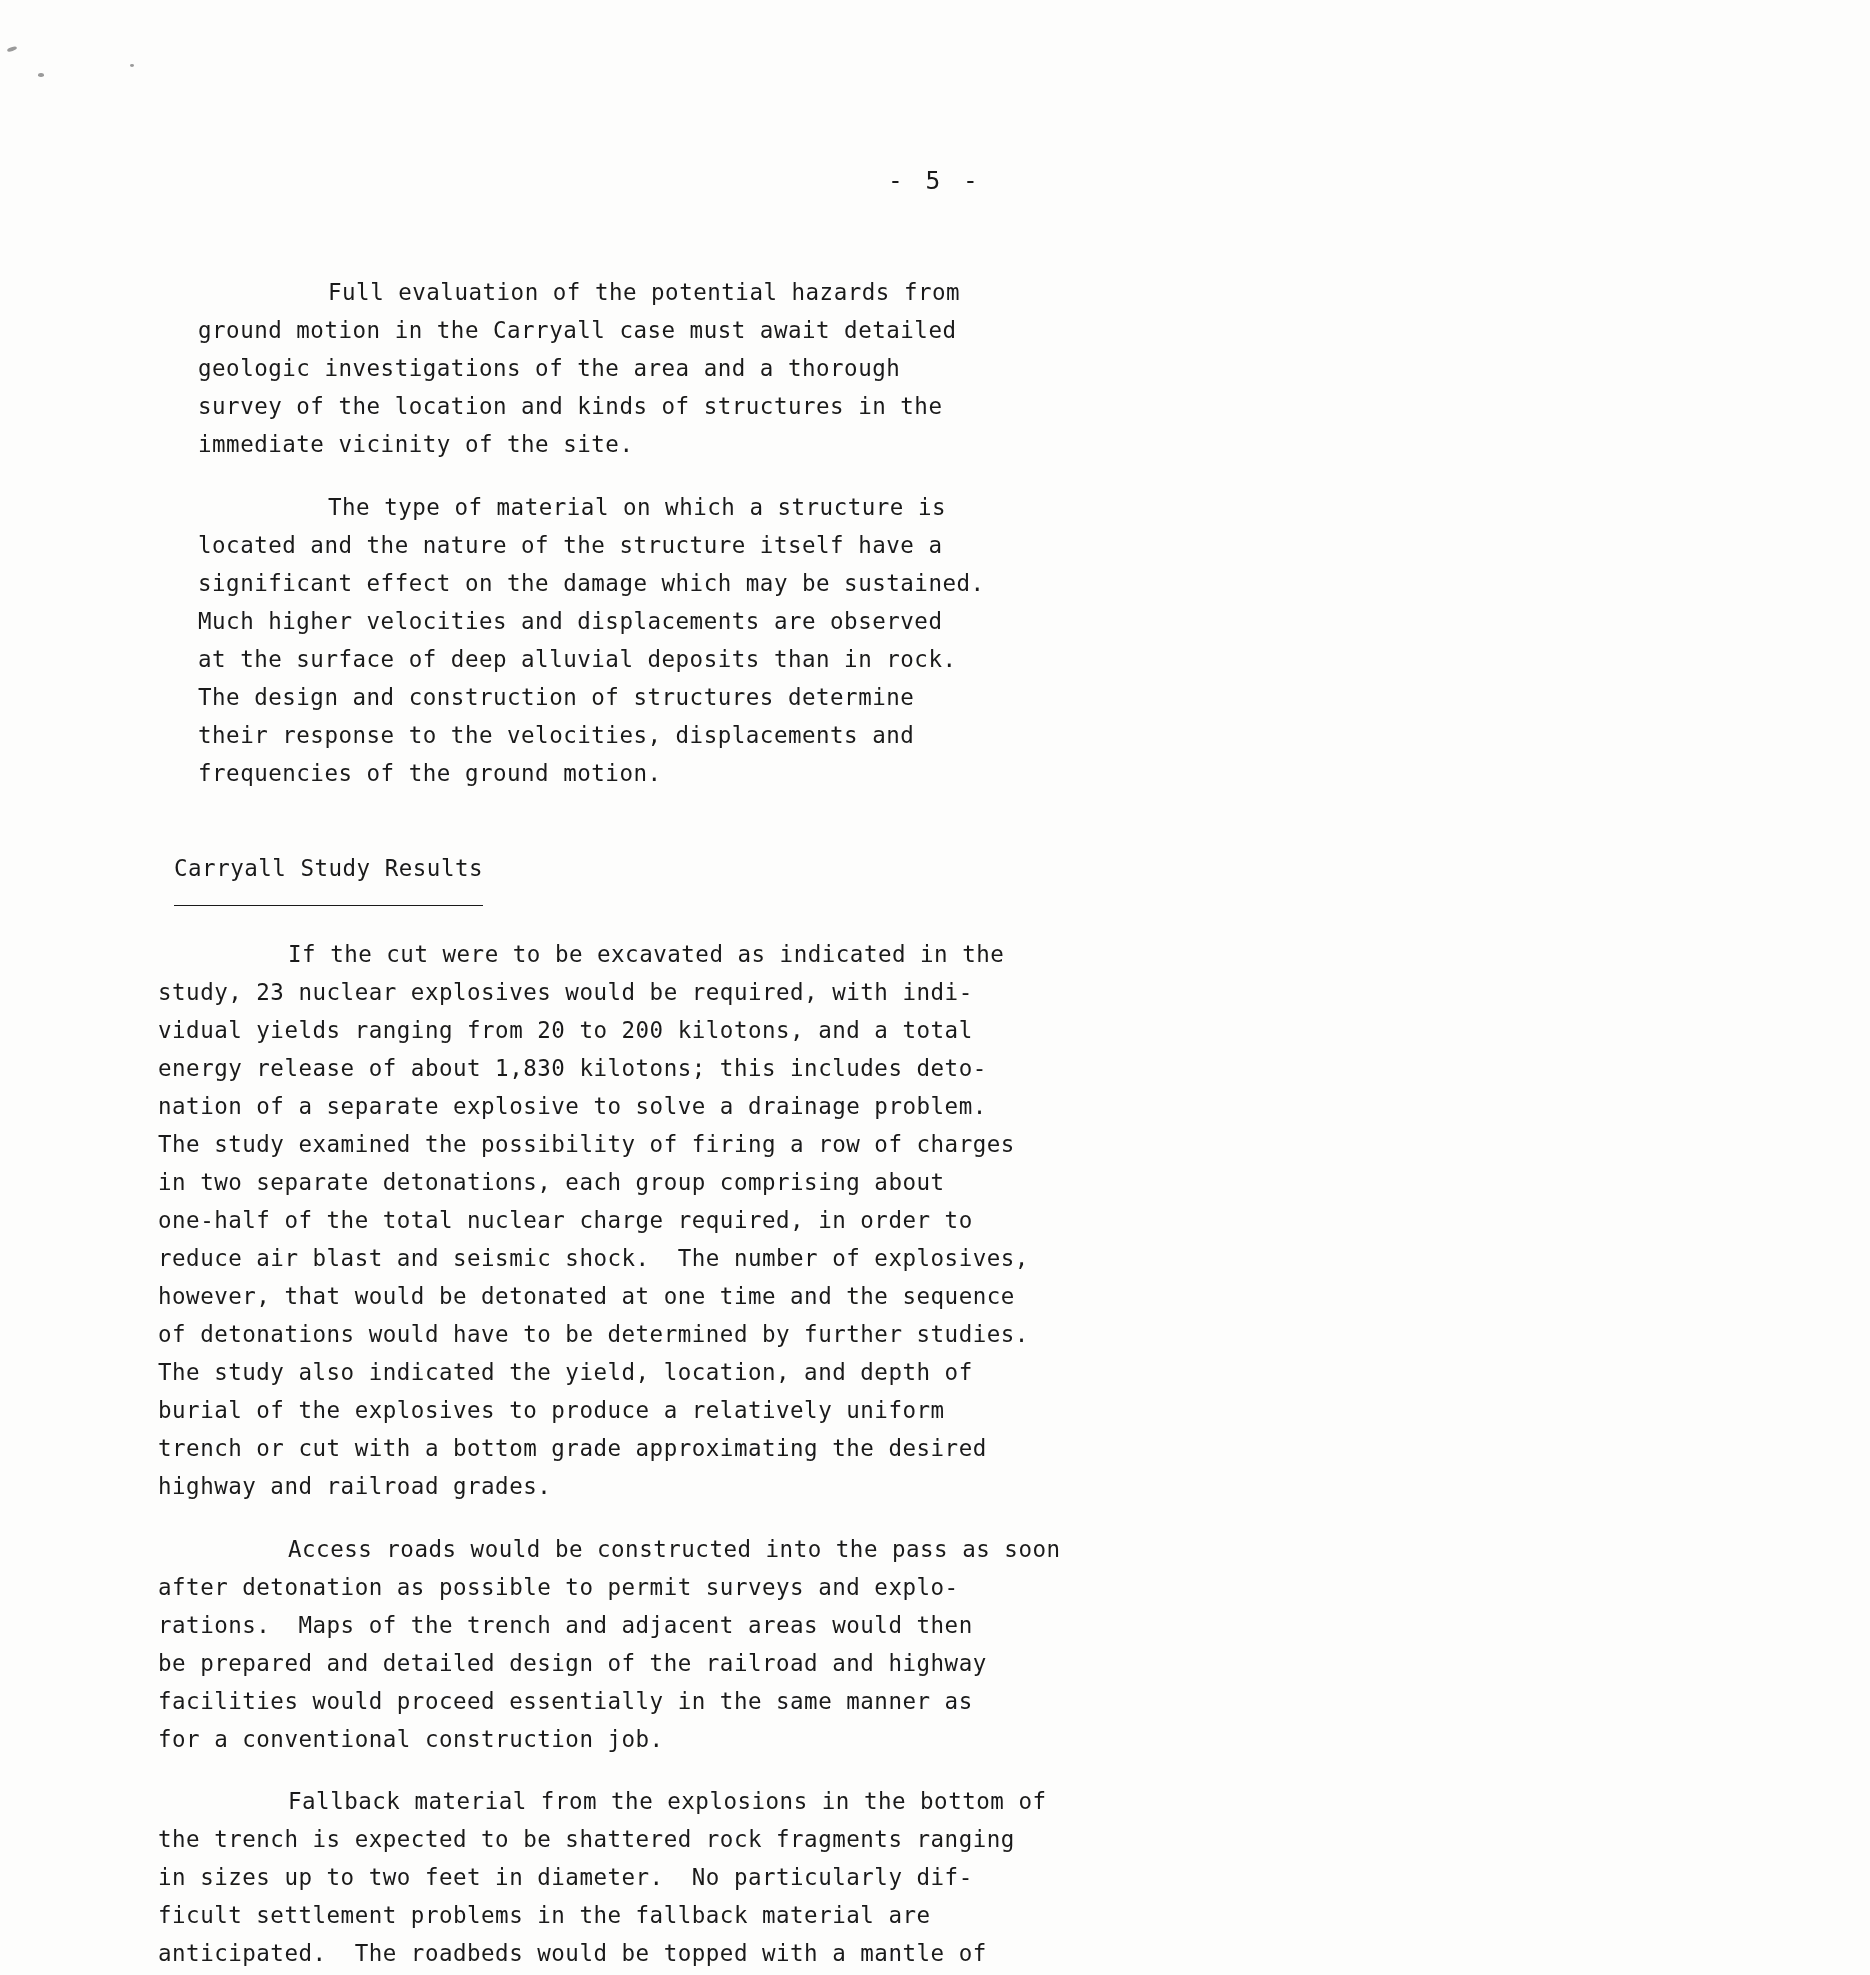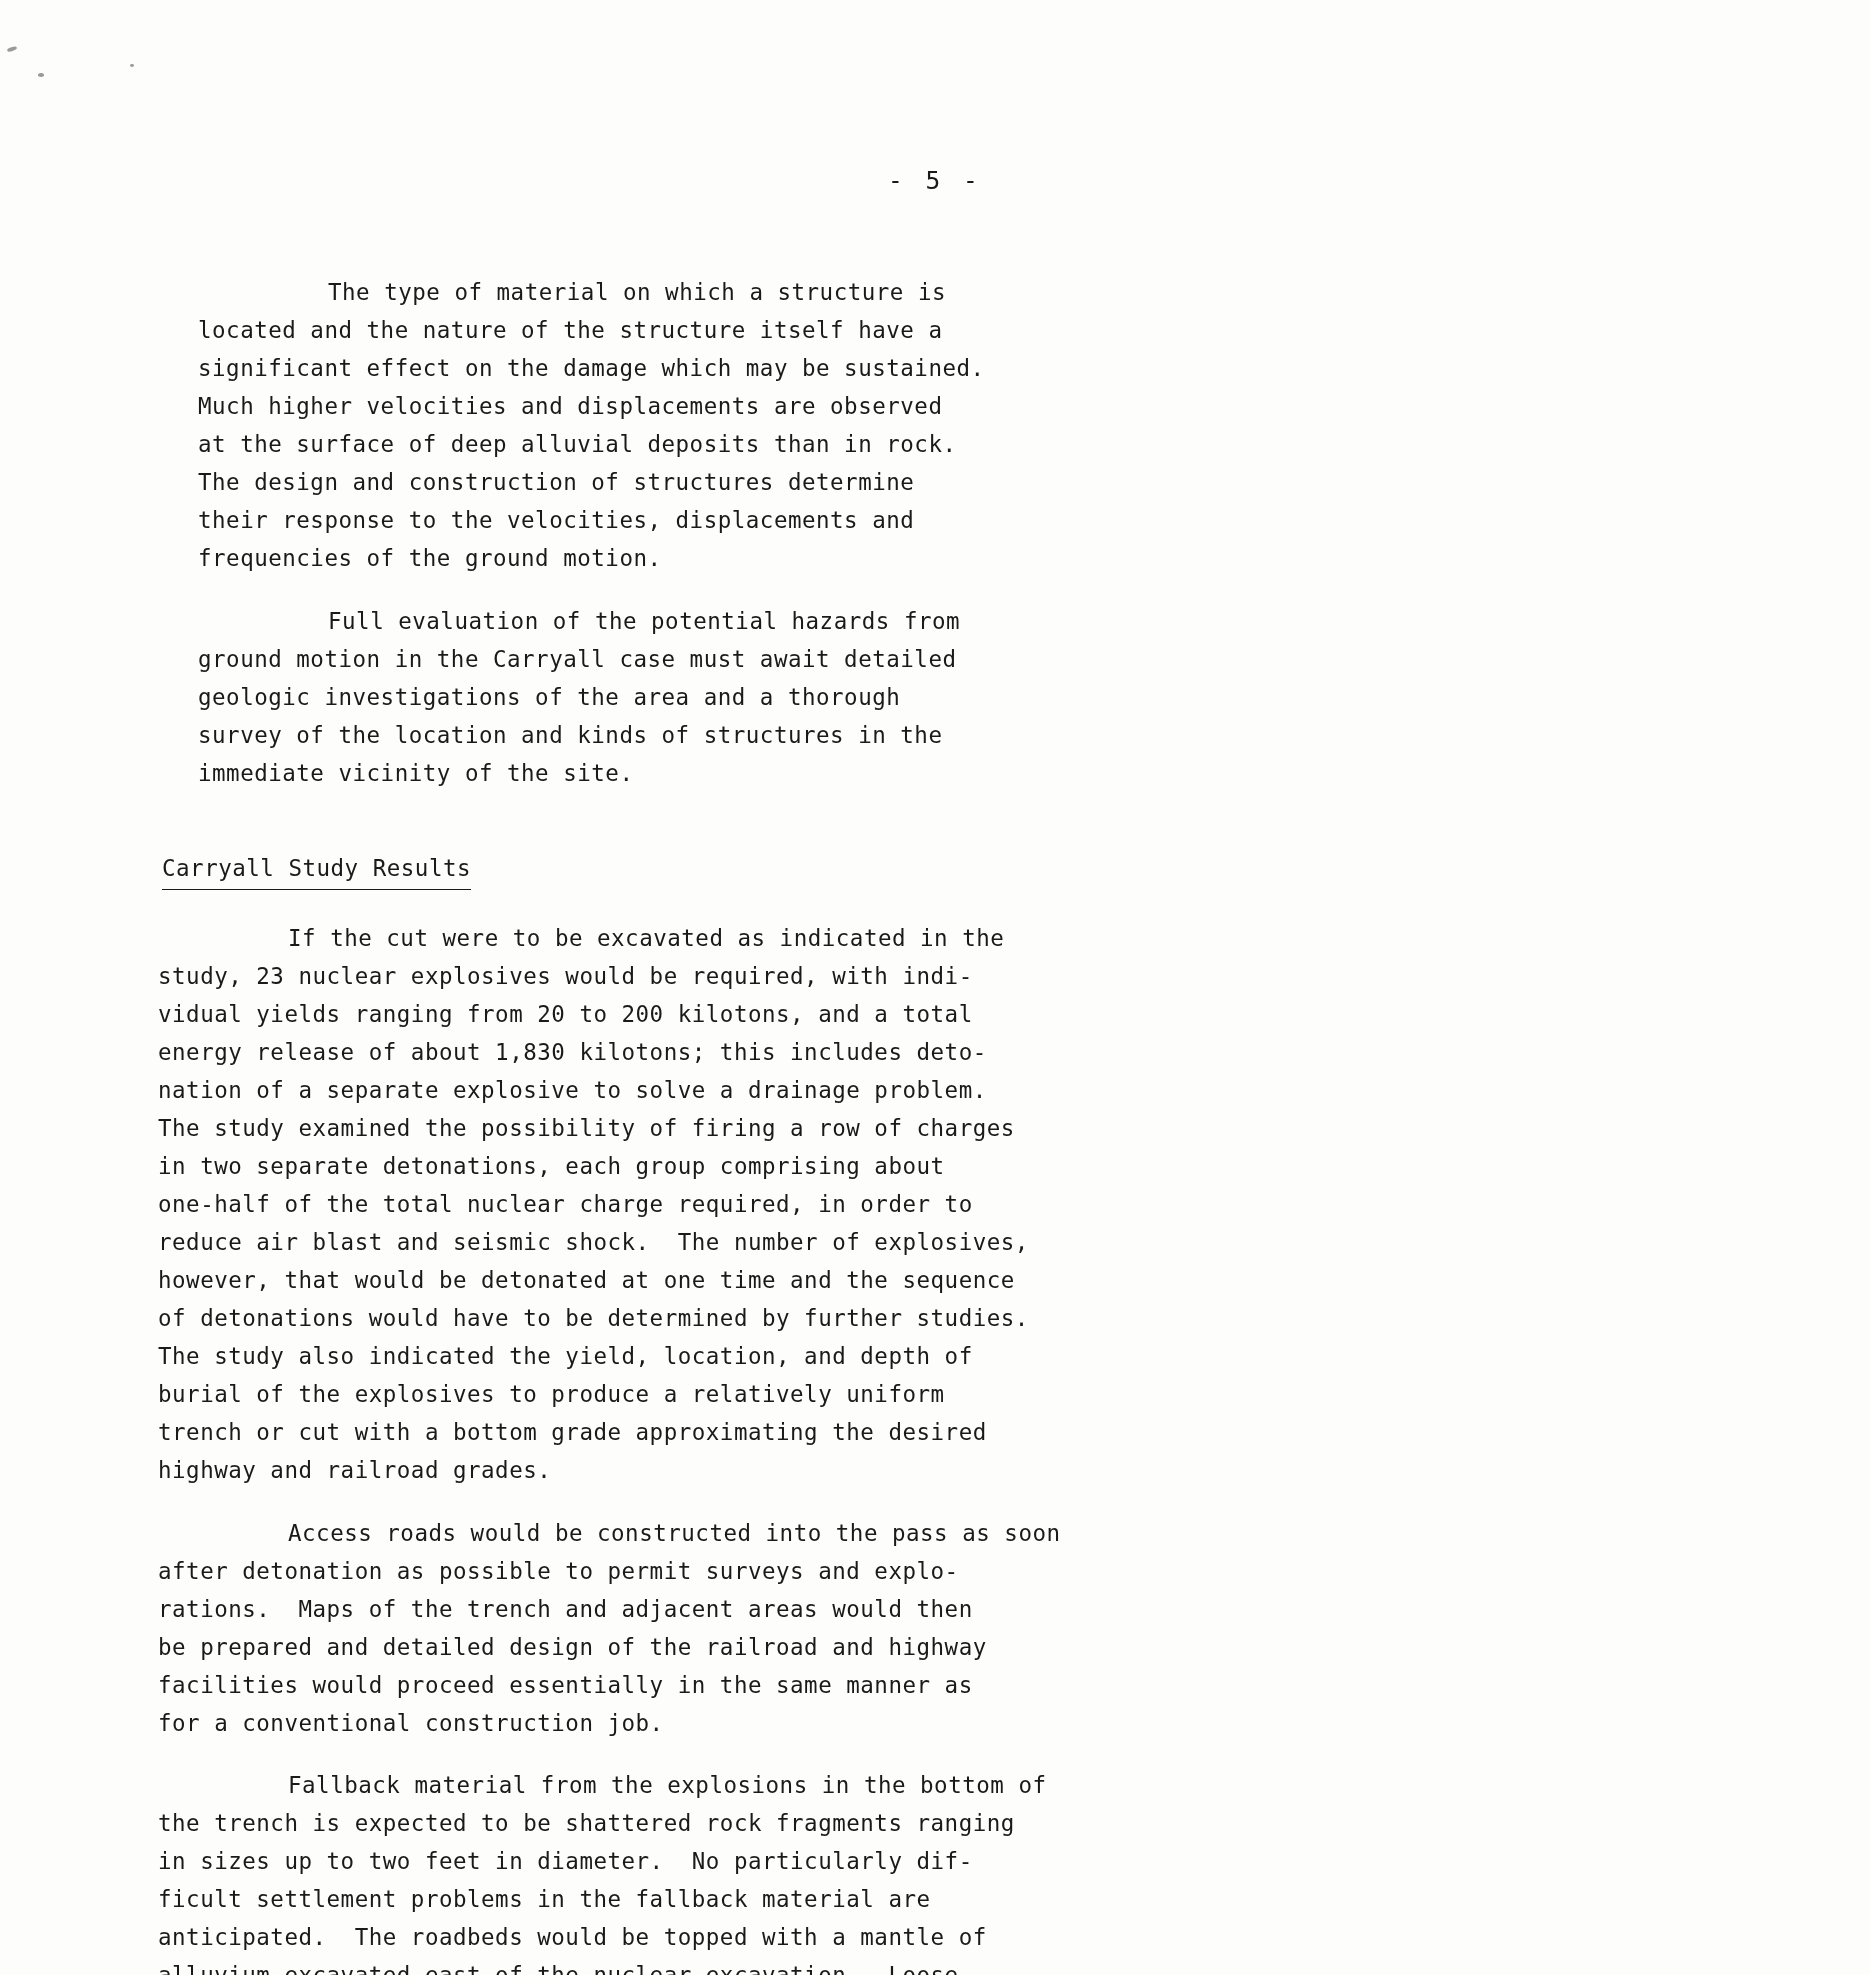--- a/index.html
+++ b/index.html
@@ -51,27 +51,27 @@
     line-height: 38px;
     letter-spacing: 0.5px;
     white-space: pre-wrap;
     text-indent: 0;
   }
   p.para.indent {
     text-indent: 130px;
   }
 
   .section-heading {
-    margin: 36px 0 29px 4px;
+    margin: 36px 0 29px 16px;
     font-size: 22.5px;
     line-height: 33px;
     letter-spacing: 0.5px;
     display: inline-block;
     border-bottom: 1.6px solid #1a1a1a;
-    padding-bottom: 4px;
+    padding-bottom: 20px;
   }
   .heading-wrap {
     margin-left: -40px;
   }
 
   .body-block {
     margin-left: -40px;
   }
 </style>
 </head>
@@ -80,34 +80,34 @@
 <div class="page">
 
   <div class="speck s1"></div>
   <div class="speck s2"></div>
   <div class="speck s3"></div>
 
   <div class="page-number">- 5 -</div>
 
   <div class="content">
 
+    <p class="para indent">Full evaluation of the potential hazards from
+ground motion in the Carryall case must await detailed
+geologic investigations of the area and a thorough
+survey of the location and kinds of structures in the
+immediate vicinity of the site.</p>
+
     <p class="para indent">The type of material on which a structure is
 located and the nature of the structure itself have a
 significant effect on the damage which may be sustained.
 Much higher velocities and displacements are observed
 at the surface of deep alluvial deposits than in rock.
 The design and construction of structures determine
 their response to the velocities, displacements and
 frequencies of the ground motion.</p>
-
-    <p class="para indent">Full evaluation of the potential hazards from
-ground motion in the Carryall case must await detailed
-geologic investigations of the area and a thorough
-survey of the location and kinds of structures in the
-immediate vicinity of the site.</p>
 
     <div class="heading-wrap">
       <div class="section-heading">Carryall Study Results</div>
     </div>
 
     <div class="body-block">
       <p class="para indent">If the cut were to be excavated as indicated in the
 study, 23 nuclear explosives would be required, with indi-
 vidual yields ranging from 20 to 200 kilotons, and a total
 energy release of about 1,830 kilotons; this includes deto-

